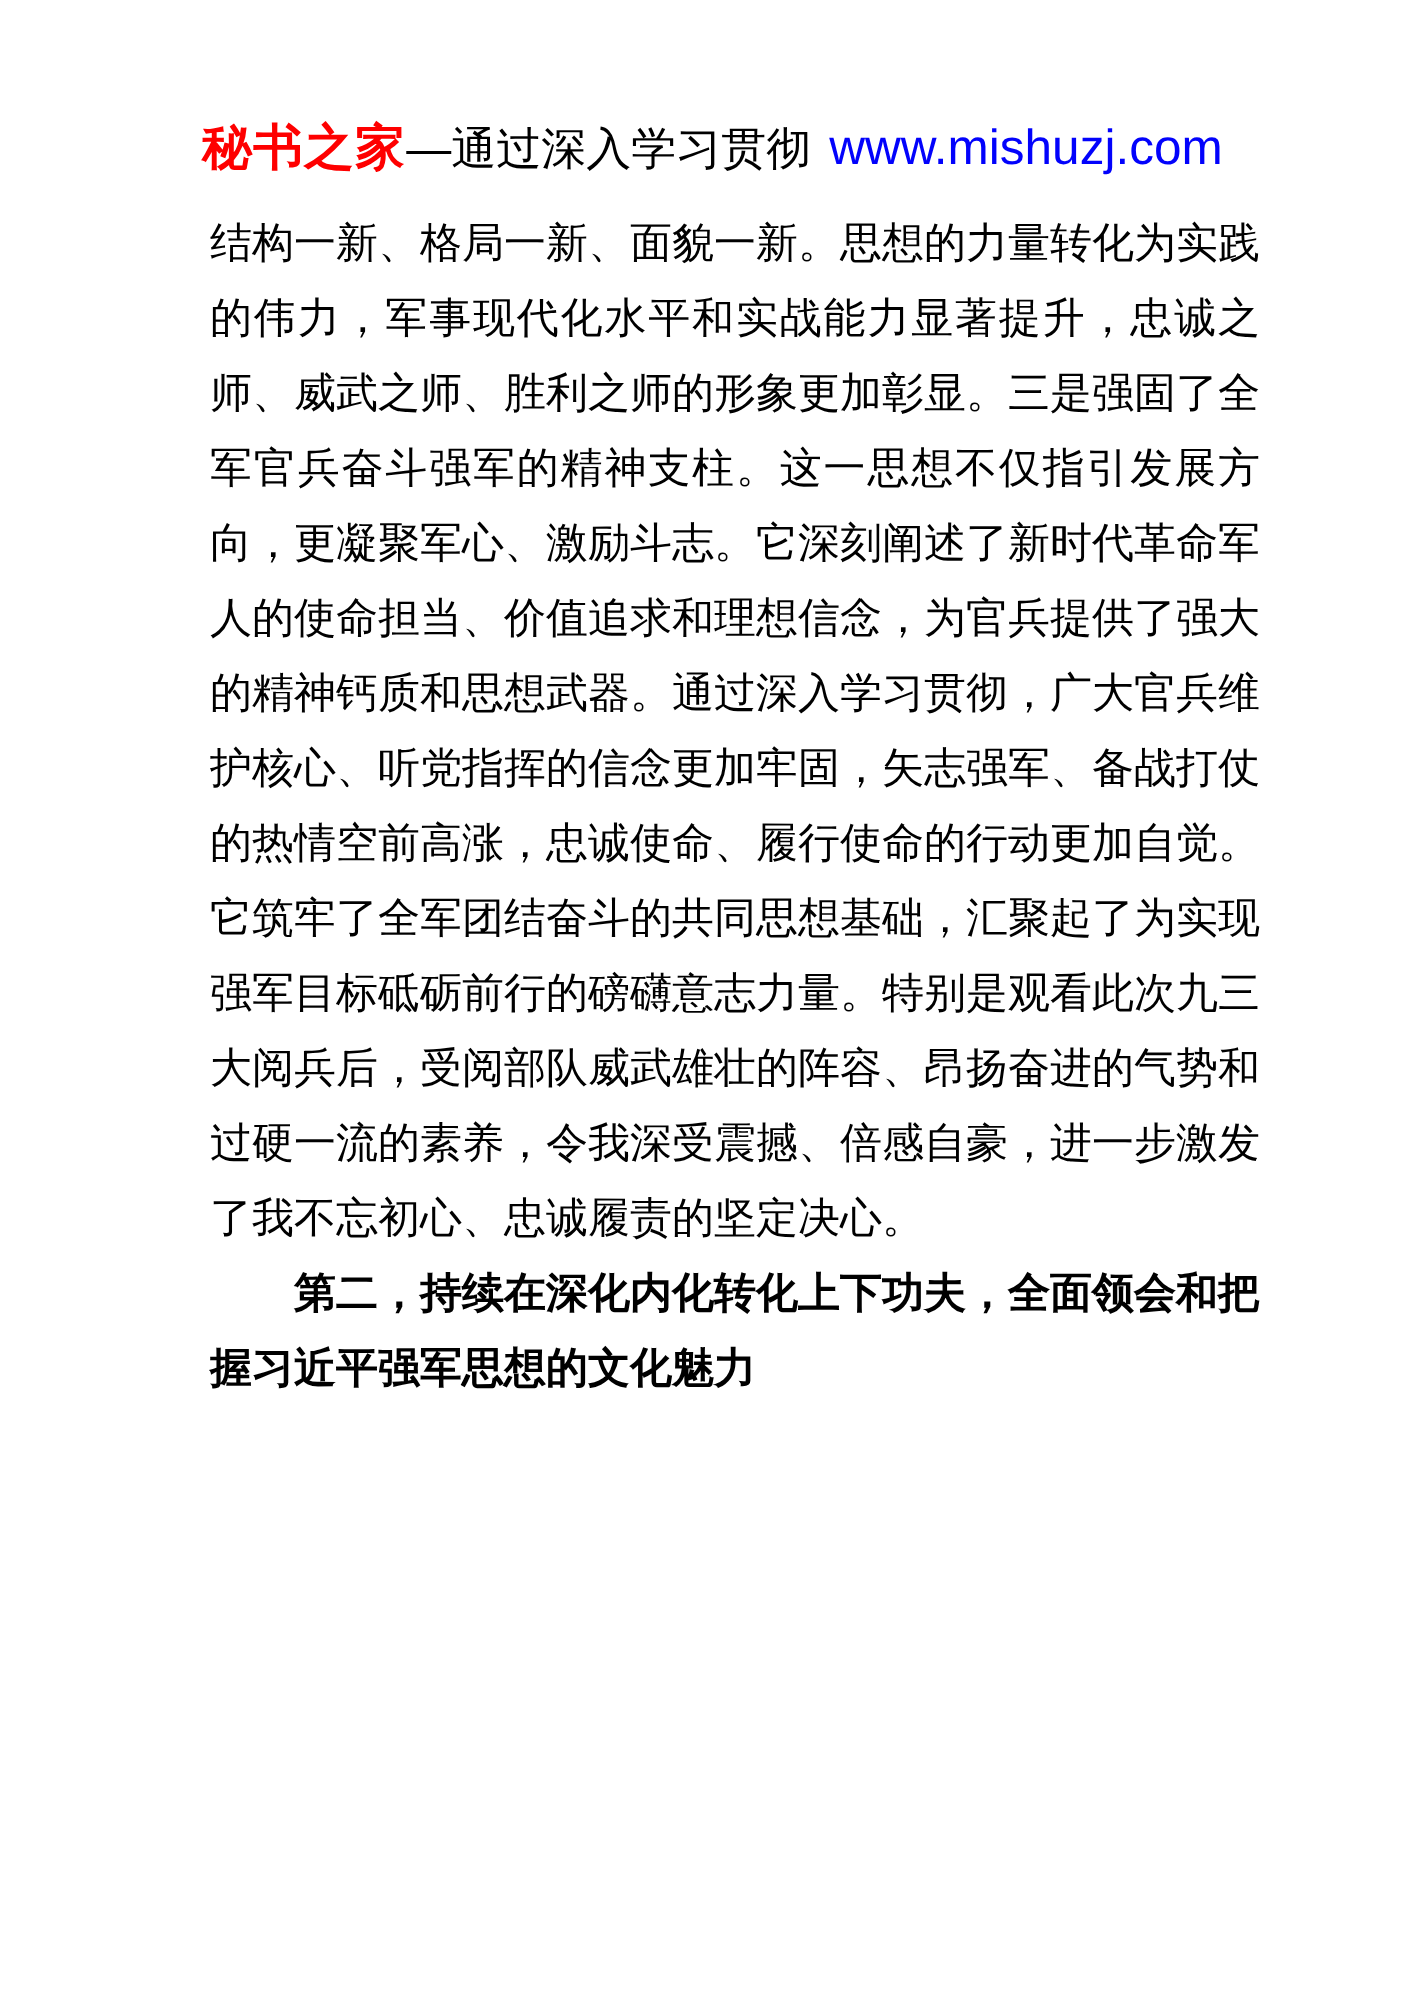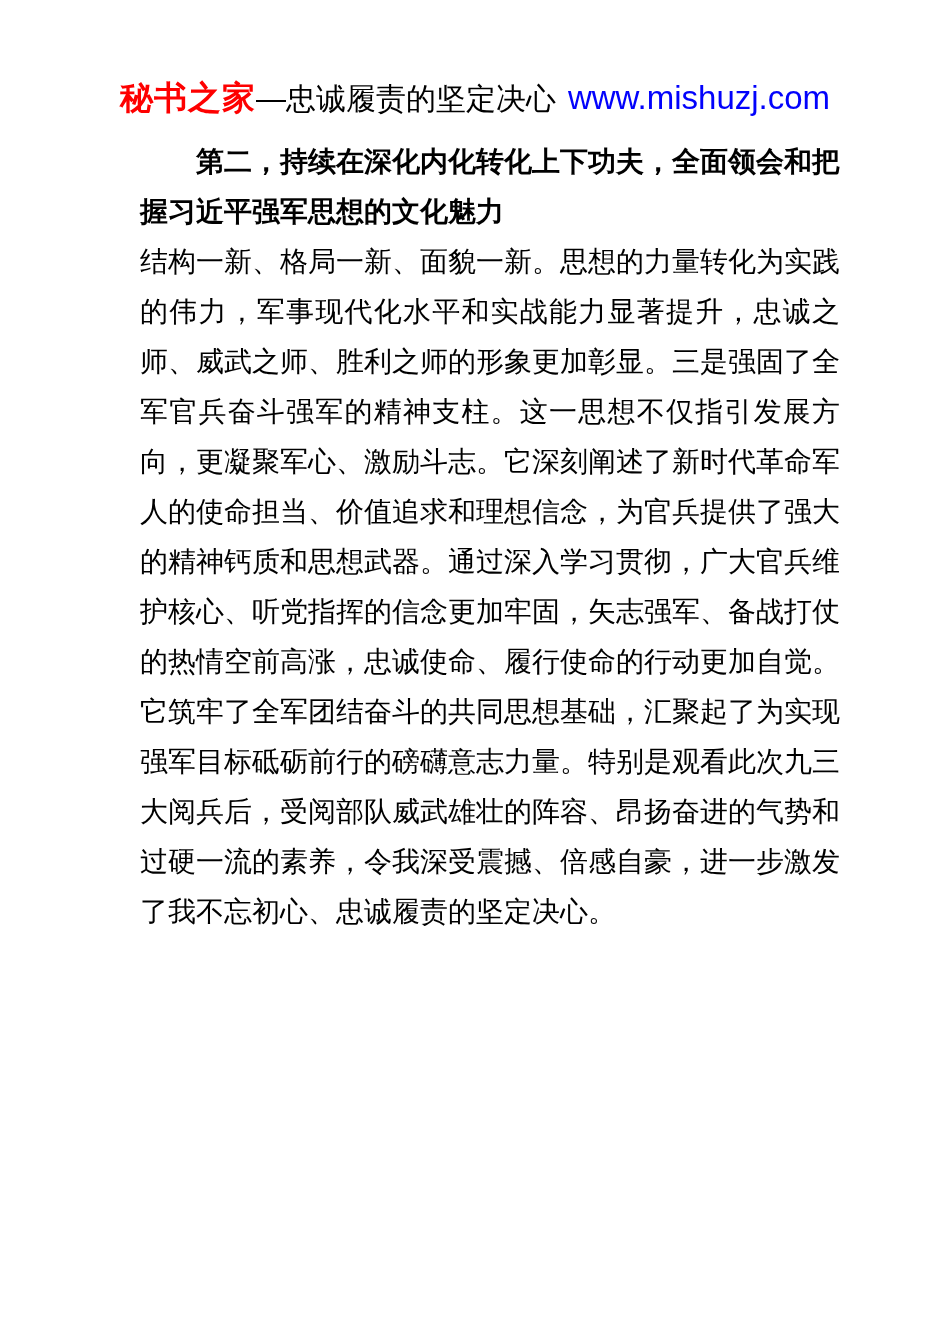--- a/index.html
+++ b/index.html
@@ -49,21 +49,21 @@
   }
   .indent { text-indent: 2em; }
   .heading-para { font-weight: bold; }
 </style>
 </head>
 <body>
 
 <div class="page">
 
   <div class="doc-header">
-    <span class="site-name">秘书之家</span><span class="header-sep">—</span><span class="header-tagline">忠诚履责的坚定决心</span><a href="#" class="site-url">www.mishuzj.com</a>
+    <span class="site-name">秘书之家</span><span class="header-sep">—</span><span class="header-tagline">通过深入学习贯彻</span><a href="#" class="site-url">www.mishuzj.com</a>
   </div>
 
   <div class="doc-content">
+    <p class="para">结构一新、格局一新、面貌一新。思想的力量转化为实践的伟力，军事现代化水平和实战能力显著提升，忠诚之师、威武之师、胜利之师的形象更加彰显。三是强固了全军官兵奋斗强军的精神支柱。这一思想不仅指引发展方向，更凝聚军心、激励斗志。它深刻阐述了新时代革命军人的使命担当、价值追求和理想信念，为官兵提供了强大的精神钙质和思想武器。通过深入学习贯彻，广大官兵维护核心、听党指挥的信念更加牢固，矢志强军、备战打仗的热情空前高涨，忠诚使命、履行使命的行动更加自觉。它筑牢了全军团结奋斗的共同思想基础，汇聚起了为实现强军目标砥砺前行的磅礴意志力量。特别是观看此次九三大阅兵后，受阅部队威武雄壮的阵容、昂扬奋进的气势和过硬一流的素养，令我深受震撼、倍感自豪，进一步激发了我不忘初心、忠诚履责的坚定决心。</p>
     <p class="para indent heading-para">第二，持续在深化内化转化上下功夫，全面领会和把握习近平强军思想的文化魅力</p>
-    <p class="para">结构一新、格局一新、面貌一新。思想的力量转化为实践的伟力，军事现代化水平和实战能力显著提升，忠诚之师、威武之师、胜利之师的形象更加彰显。三是强固了全军官兵奋斗强军的精神支柱。这一思想不仅指引发展方向，更凝聚军心、激励斗志。它深刻阐述了新时代革命军人的使命担当、价值追求和理想信念，为官兵提供了强大的精神钙质和思想武器。通过深入学习贯彻，广大官兵维护核心、听党指挥的信念更加牢固，矢志强军、备战打仗的热情空前高涨，忠诚使命、履行使命的行动更加自觉。它筑牢了全军团结奋斗的共同思想基础，汇聚起了为实现强军目标砥砺前行的磅礴意志力量。特别是观看此次九三大阅兵后，受阅部队威武雄壮的阵容、昂扬奋进的气势和过硬一流的素养，令我深受震撼、倍感自豪，进一步激发了我不忘初心、忠诚履责的坚定决心。</p>
   </div>
 
 </div>
 
 </body></html>

